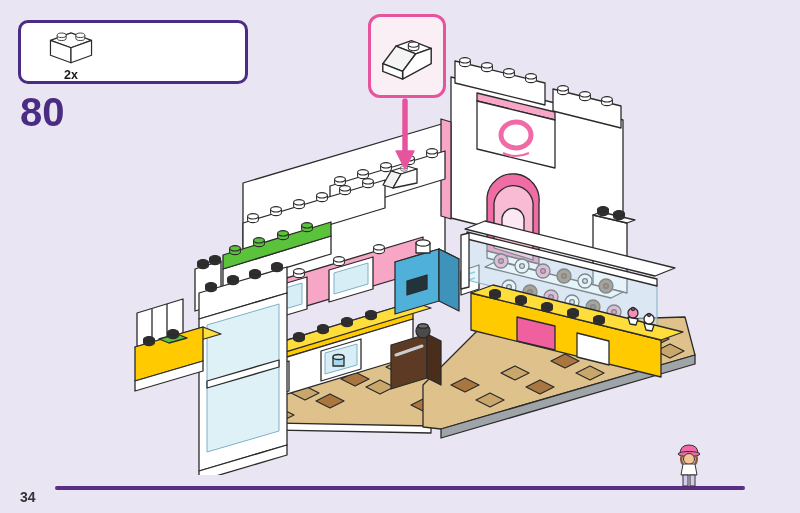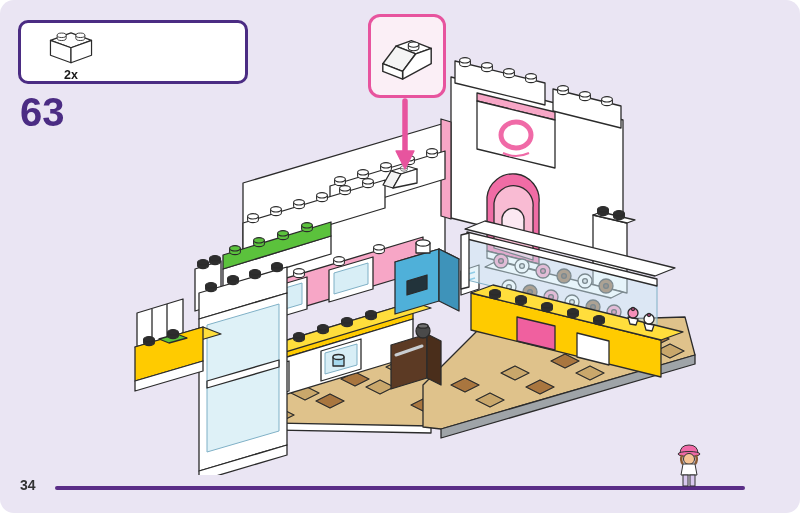--- a/index.html
+++ b/index.html
@@ -2,21 +2,20 @@
 <html style="--background: #EAE5F3; --accent-purple: #4B2C83; --accent-pink: #E7549E; --progress-bar: #5A2D87; --lego-yellow: #FFCB00; --lego-green: #5BC23C; --lego-pink: #F7A6C6; --lego-azure: #4FB0D9; --floor-tan: #DFC28B; --floor-brown: #A9763F;"><head>
 <meta charset="utf-8">
 <style>
   html,body{margin:0;padding:0;}
   #page{
     position:relative;
     width:800px;height:513px;
     background:var(--background,#EAE5F3);
     font-family:"Liberation Sans",sans-serif;
     overflow:hidden;
-    border-radius:14px;
   }
   
   .parts-box{
     position:absolute;left:18px;top:20px;width:230px;height:64px;
     background:#fff;border:3px solid var(--accent-purple,#4B2C83);
     border-radius:10px;display:flex;align-items:center;gap:30px;
     padding-left:22px;box-sizing:border-box;
   }
   .part-item{display:flex;flex-direction:column;align-items:center;}
   .part-qty{font-size:12.5px;font-weight:600;color:#1a1a1a;margin-top:1px;}
@@ -42,21 +41,21 @@
   #model-svg .glass{fill:#D8EEF6;stroke:#7FB0C6;stroke-width:1;}
   #model-svg .glass2{fill:#CDE9F6;fill-opacity:.5;stroke:#7FB0C6;stroke-width:1;}
   #model-svg .ring{fill:none;stroke:#F06AA7;stroke-width:5;}
   #model-svg .signline{fill:none;stroke:#F06AA7;stroke-width:2;}
   #model-svg .metal{stroke:#C9CDD1;stroke-width:3;stroke-linecap:round;}
   #model-svg .detail{stroke:#4FB0D9;stroke-width:1.5;}
   #model-svg .arrow{stroke:var(--accent-pink,#E7549E);stroke-width:5.5;stroke-linecap:round;}
   #model-svg .arrowhead{fill:var(--accent-pink,#E7549E);stroke:var(--accent-pink,#E7549E);}
   
   .page-number{
-    position:absolute;left:20px;top:477px;
+    position:absolute;left:20px;top:489px;
     font-size:14px;font-weight:700;color:#333;
   }
   .progress-line{
     position:absolute;left:55px;top:486px;width:690px;height:4px;
     background:var(--progress-bar,#5A2D87);border-radius:2px;
   }
   .minifig{position:absolute;left:676px;top:442px;}
   .icon-svg *{stroke:#2b2b2b;}
 </style>
 </head>
@@ -89,21 +88,21 @@
 
   <div class="parts-box">
     <div class="part-item">
       <svg class="icon-svg" width="56" height="44" viewBox="0 0 60 46">
           <use href="#icon-brick"></use>
         </svg>
       <span class="part-qty">2x</span>
     </div>
   </div>
 
-  <div class="step-number">63</div>
+  <div class="step-number">80</div>
 
   <div class="callout-box">
     <svg class="icon-svg" width="66" height="56" viewBox="0 0 60 50">
         <use href="#icon-slope"></use>
       </svg>
   </div>
 
   <svg id="model-svg" width="580" height="420" viewBox="0 0 580 420">
     <defs>
       <clipPath id="clipFL">

